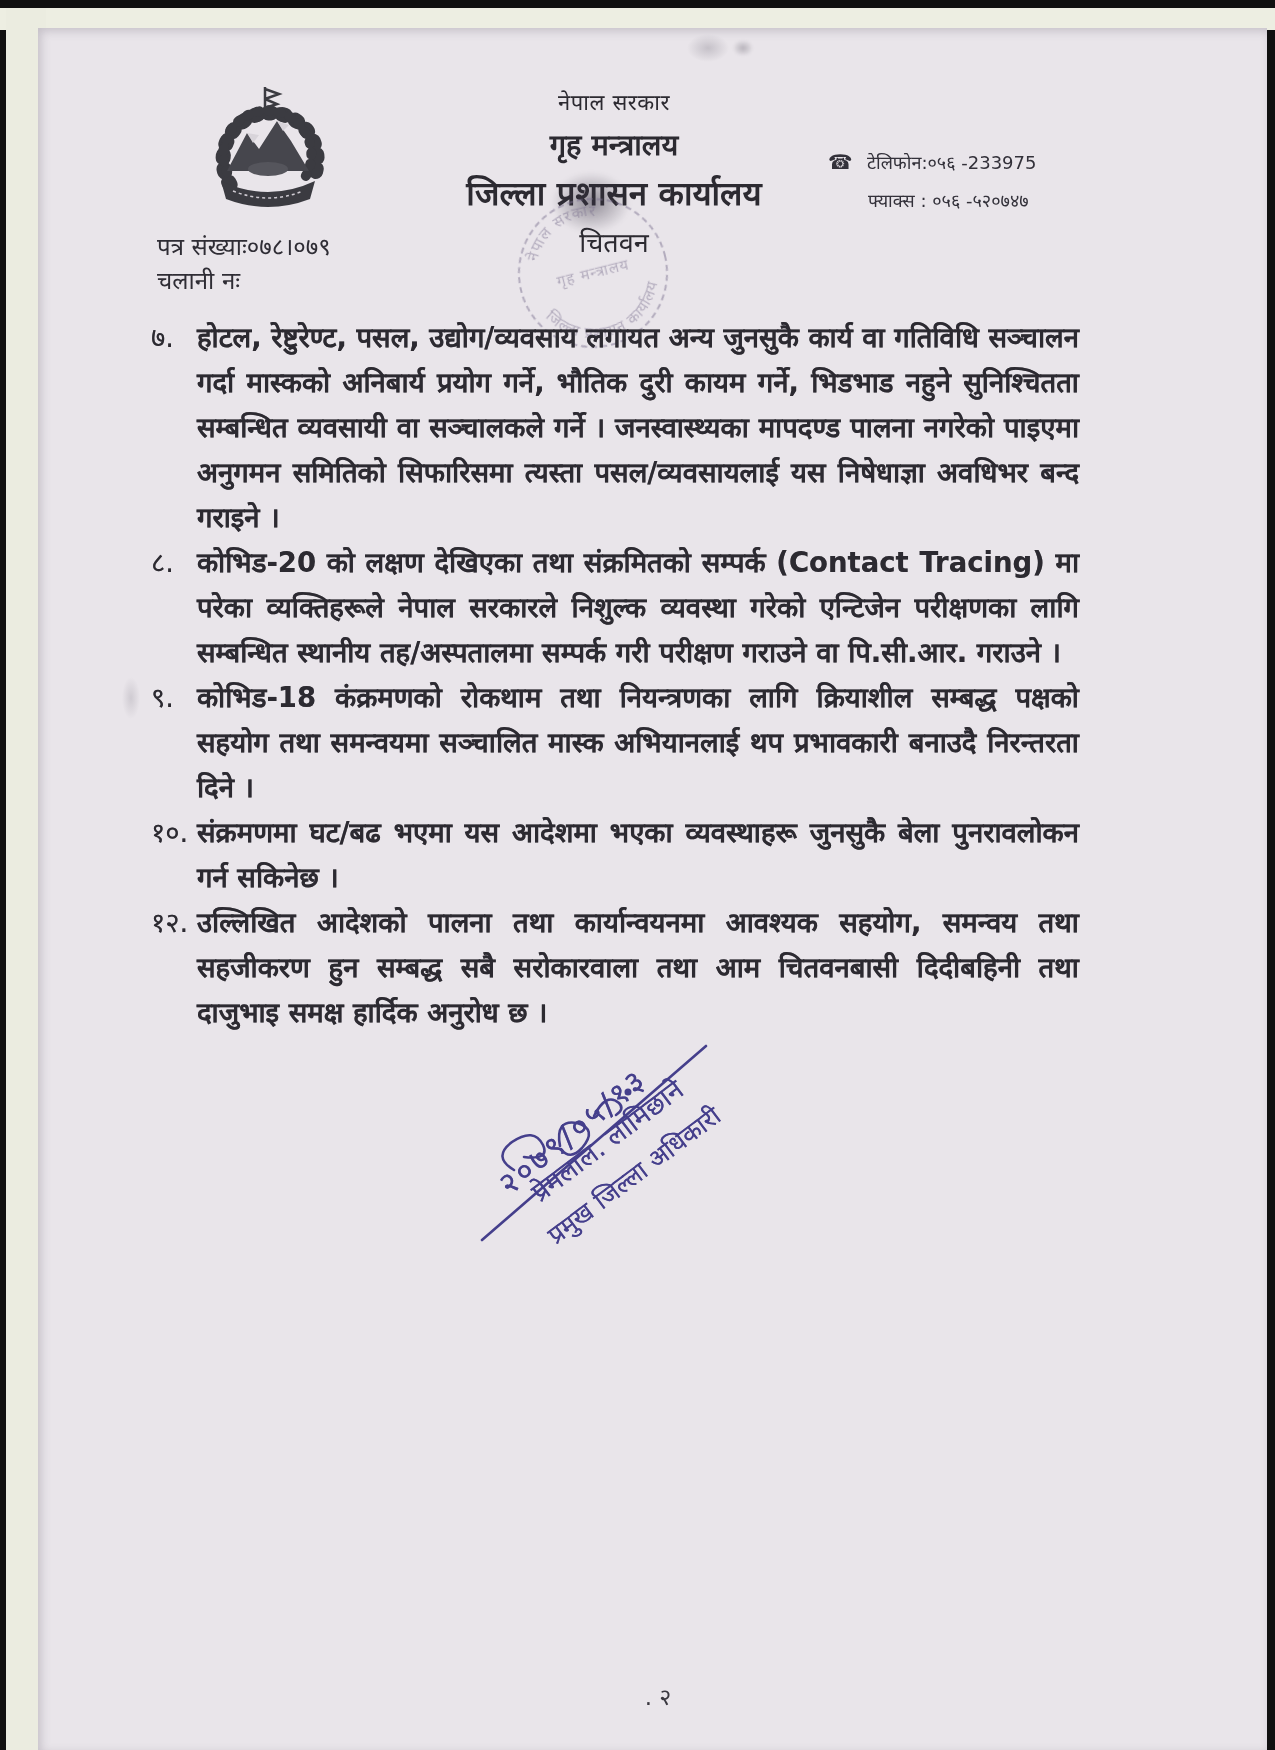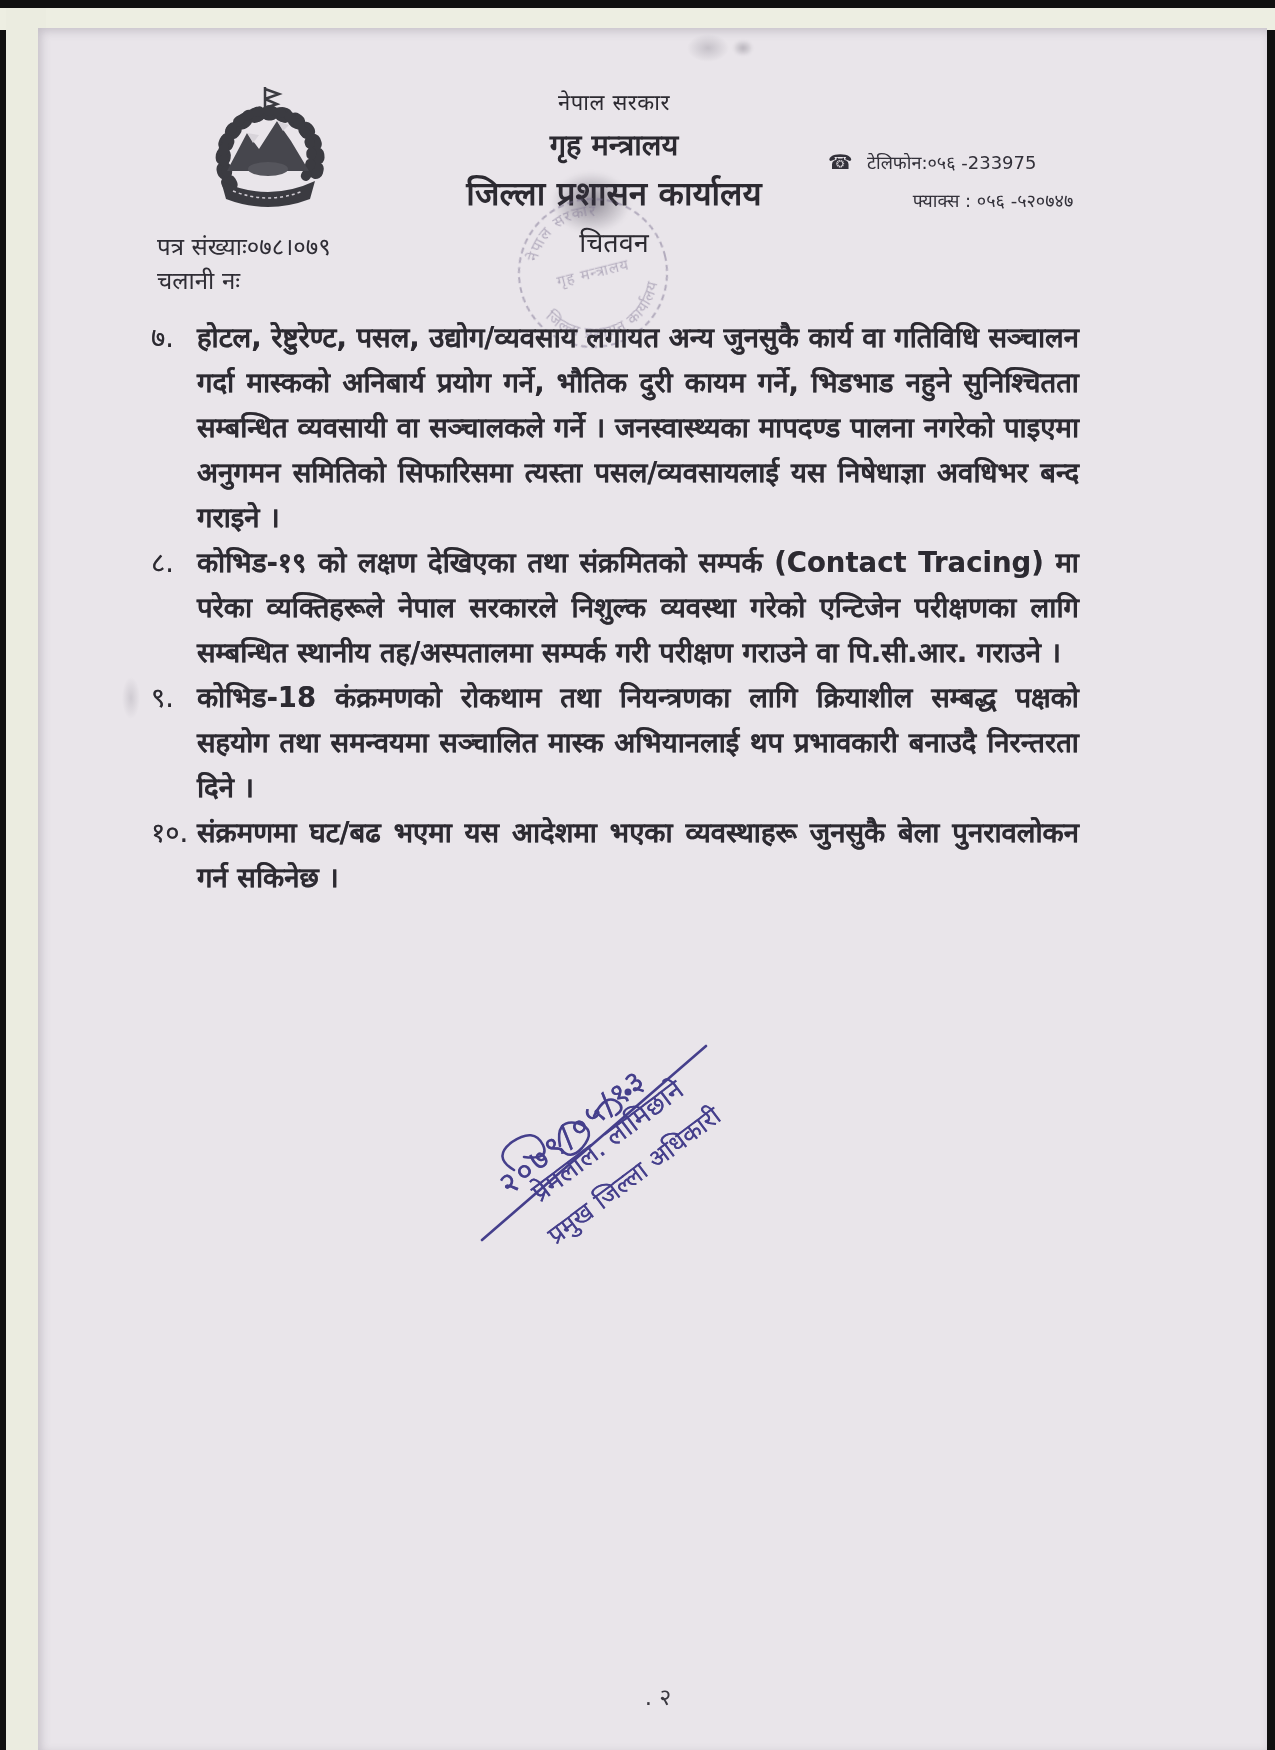--- a/index.html
+++ b/index.html
@@ -22,21 +22,21 @@
   
   .emblem{position:absolute;left:169px;top:55px;width:122px;height:136px;}
   .head-center{position:absolute;left:381px;top:58px;width:390px;text-align:center;color:#2c2a31;}
   .gov-line{font-size:22px;letter-spacing:.5px;}
   .ministry-line{font-size:29px;font-weight:bold;margin-top:8px;}
   .office-line{font-size:33px;font-weight:bold;margin-top:7px;white-space:nowrap;}
   .district-line{font-size:27px;margin-top:8px;}
   .head-right{position:absolute;left:790px;top:122px;width:290px;color:#33313a;font-size:18px;}
   .head-right .row{margin-bottom:14px;white-space:nowrap;}
   .phone-glyph{font-size:20px;margin-right:14px;}
-  .fax-row{padding-left:40px;text-align:center;}
+  .fax-row{padding-left:40px;}
   .ref-block{position:absolute;left:119px;top:202px;font-size:24px;color:#2f2d35;line-height:34px;}
 
   
   .stamp{position:absolute;left:460px;top:150px;width:190px;height:190px;opacity:.5;
          transform:rotate(-14deg);filter:blur(.4px);}
   .stamp text{fill:#7d7391;font-size:15px;letter-spacing:1px;}
   .stamp-smudge{left:498px;top:132px;width:110px;height:85px;
     background:radial-gradient(closest-side,rgba(55,50,66,.5),rgba(55,50,66,0) 72%);
     filter:blur(2px);}
 
@@ -115,29 +115,33 @@
     <text><textPath href="#arcB" startOffset="16%">जिल्ला प्रशासन कार्यालय</textPath></text>
   </svg>
 
   <main class="order-list">
     <div class="order-item">
       <span class="item-num">७.</span>
       <span class="item-text">होटल, रेष्टुरेण्ट, पसल, उद्योग/व्यवसाय लगायत अन्य जुनसुकै कार्य वा गतिविधि सञ्चालन गर्दा मास्कको अनिबार्य प्रयोग गर्ने, भौतिक दुरी कायम गर्ने, भिडभाड नहुने सुनिश्चितता सम्बन्धित व्यवसायी वा सञ्चालकले गर्ने । जनस्वास्थ्यका मापदण्ड पालना नगरेको पाइएमा अनुगमन समितिको सिफारिसमा त्यस्ता पसल/व्यवसायलाई यस निषेधाज्ञा अवधिभर बन्द गराइने ।</span>
     </div>
     <div class="order-item">
       <span class="item-num">८.</span>
-      <span class="item-text">कोभिड-१९ को लक्षण देखिएका तथा संक्रमितको सम्पर्क (Contact Tracing) मा परेका व्यक्तिहरूले नेपाल सरकारले निशुल्क व्यवस्था गरेको एन्टिजेन परीक्षणका लागि सम्बन्धित स्थानीय तह/अस्पतालमा सम्पर्क गरी परीक्षण गराउने वा पि.सी.आर. गराउने ।</span>
+      <span class="item-text">कोभिड-20 को लक्षण देखिएका तथा संक्रमितको सम्पर्क (Contact Tracing) मा परेका व्यक्तिहरूले नेपाल सरकारले निशुल्क व्यवस्था गरेको एन्टिजेन परीक्षणका लागि सम्बन्धित स्थानीय तह/अस्पतालमा सम्पर्क गरी परीक्षण गराउने वा पि.सी.आर. गराउने ।</span>
     </div>
     <div class="order-item">
       <span class="item-num">९.</span>
       <span class="item-text">कोभिड-18 कंक्रमणको रोकथाम तथा नियन्त्रणका लागि क्रियाशील सम्बद्ध पक्षको सहयोग तथा समन्वयमा सञ्चालित मास्क अभियानलाई थप प्रभावकारी बनाउदै निरन्तरता दिने ।</span>
     </div>
     <div class="order-item">
       <span class="item-num">१०.</span>
       <span class="item-text">संक्रमणमा घट/बढ भएमा यस आदेशमा भएका व्यवस्थाहरू जुनसुकै बेला पुनरावलोकन गर्न सकिनेछ ।</span>
+    </div>
+    <div class="order-item">
+      <span class="item-num">१२.</span>
+      <span class="item-text">उल्लिखित आदेशको पालना तथा कार्यान्वयनमा आवश्यक सहयोग, समन्वय तथा सहजीकरण हुन सम्बद्ध सबै सरोकारवाला तथा आम चितवनबासी दिदीबहिनी तथा दाजुभाइ समक्ष हार्दिक अनुरोध छ ।</span>
     </div>
   </main>
 
   <div class="sig-area">
     <svg class="sig-svg" width="340" height="300" viewBox="0 0 340 300">
       <g fill="none" stroke="#453f8c" stroke-width="2.6" stroke-linecap="round">
         <path d="M14,232 L238,38"></path>
         <path d="M46,162 q-22,-13 -2,-28 q22,-15 31,3 q7,15 -19,12"></path>
         <path d="M92,138 q-5,-27 17,-23 q21,6 5,25 q-12,13 -21,1"></path>
         <path d="M126,108 q12,-24 25,-13 q6,6 -3,12"></path>

